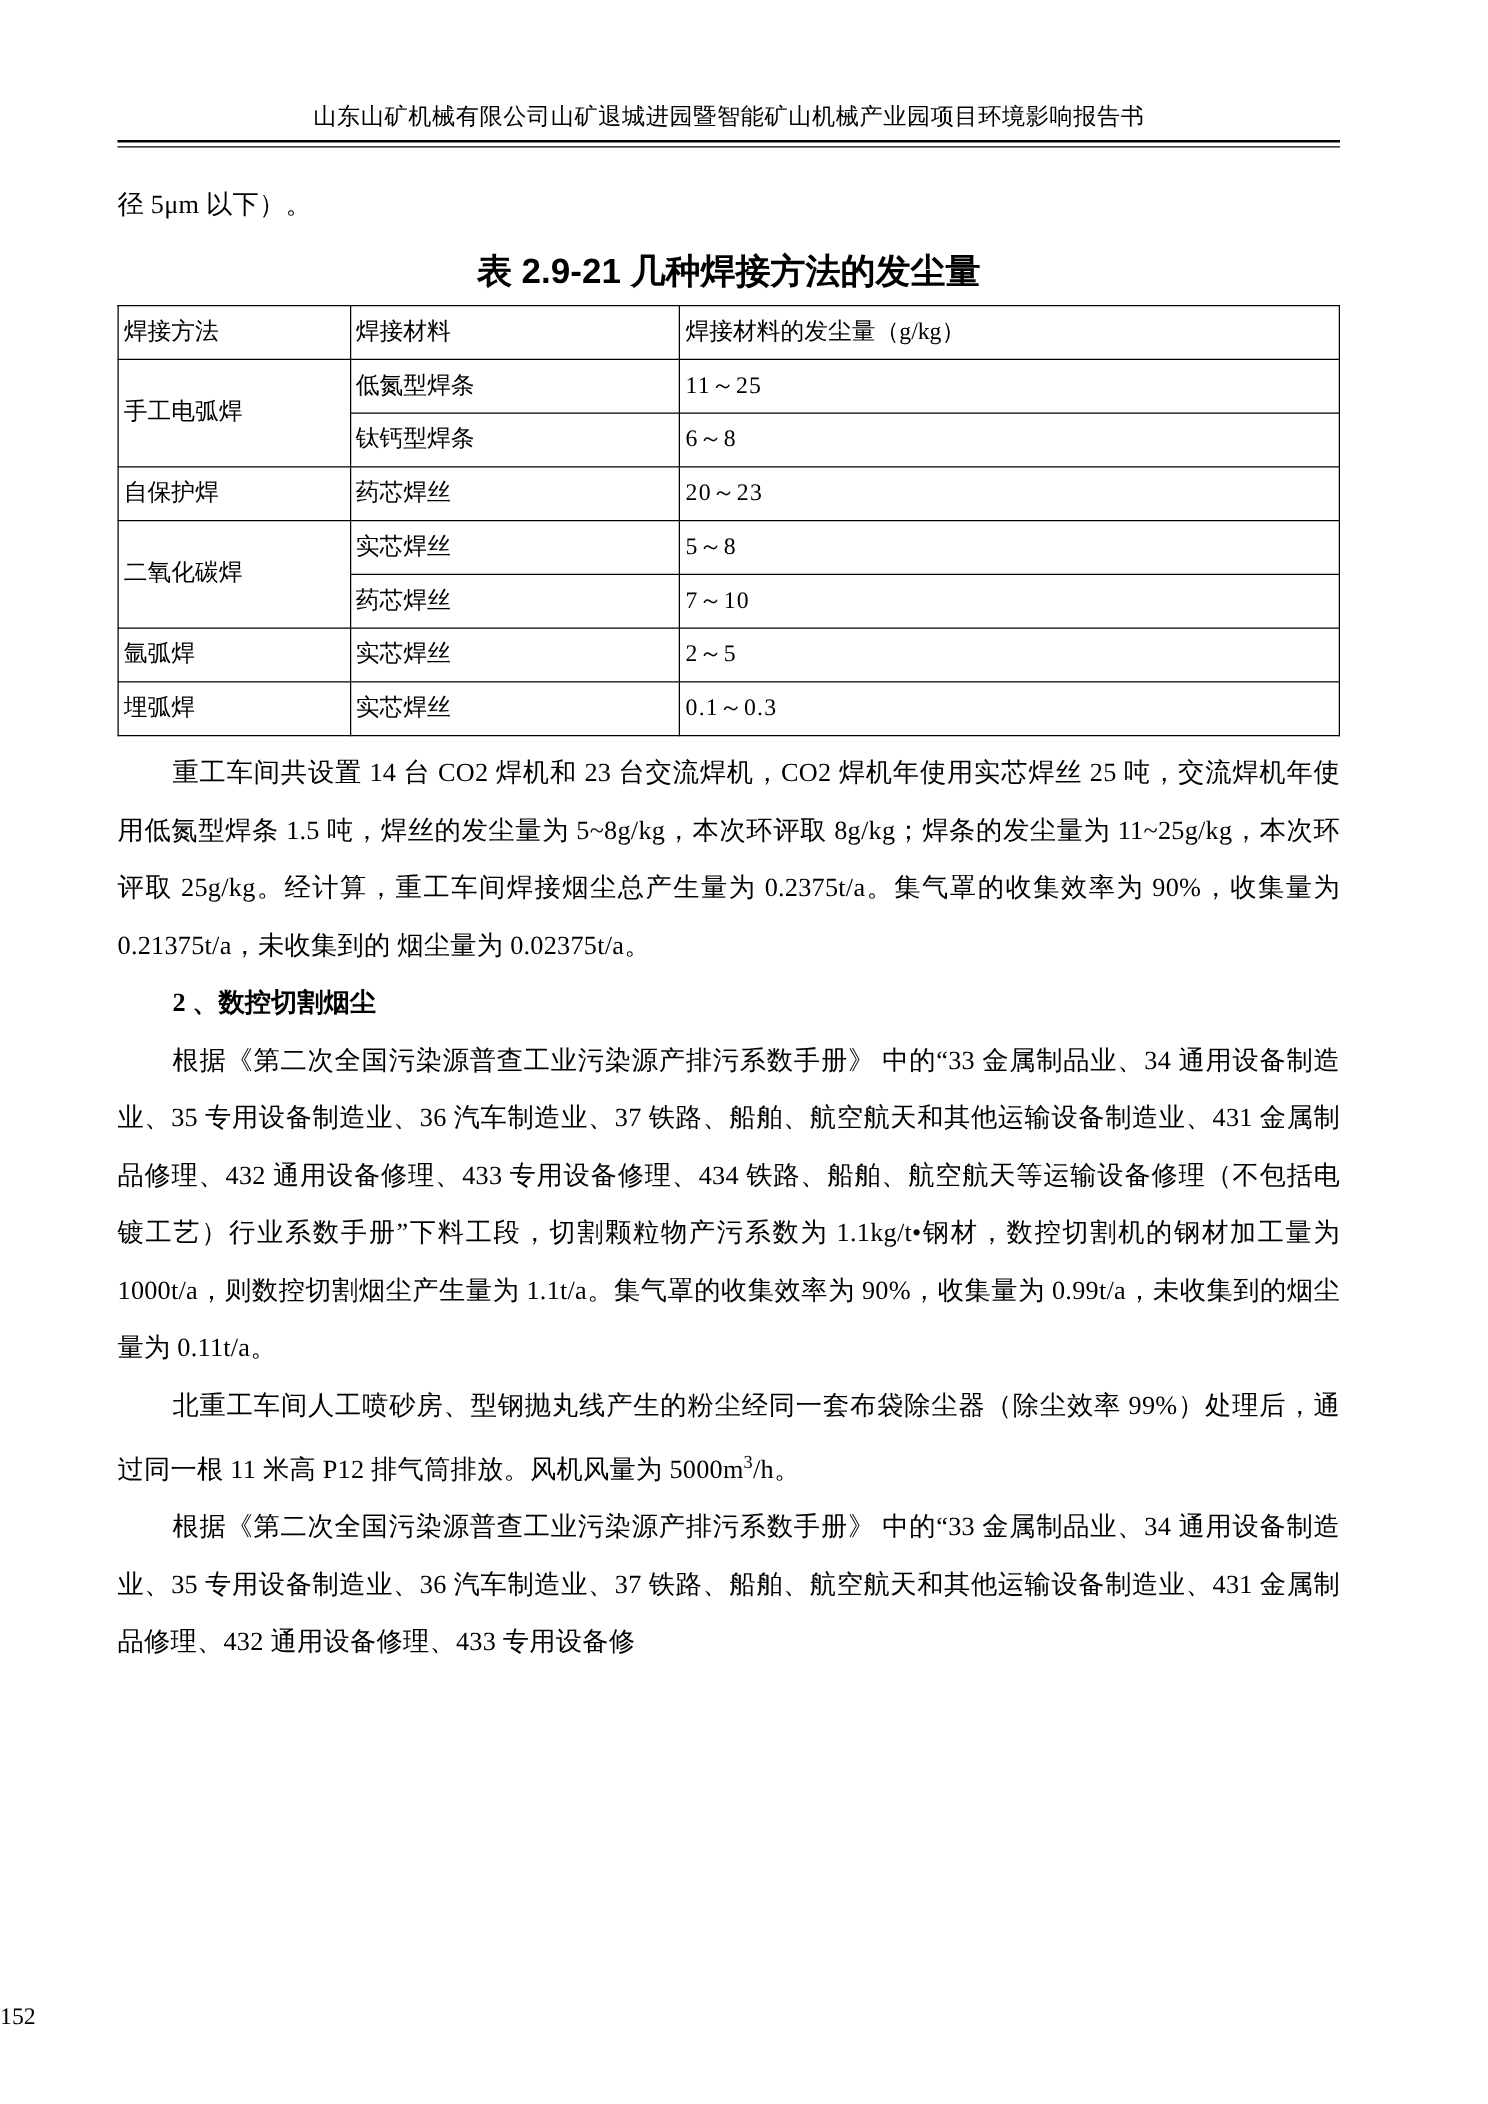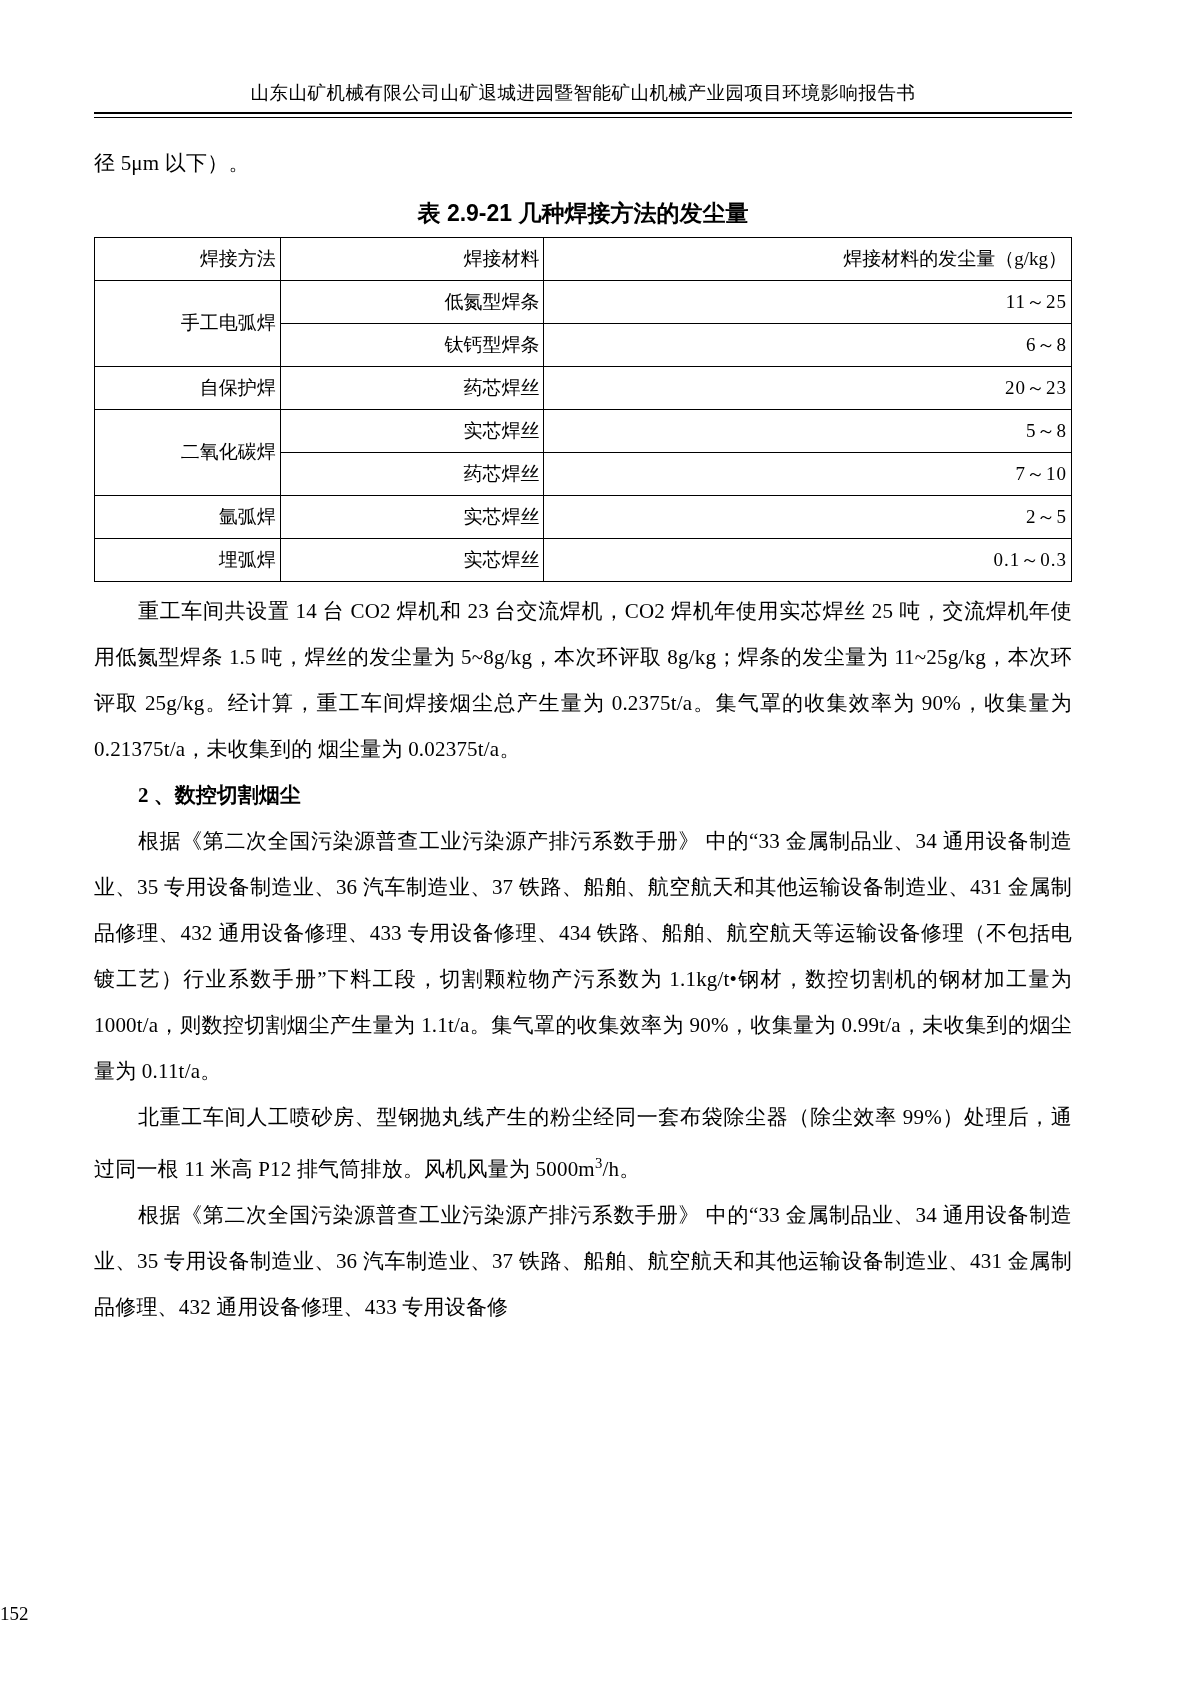--- a/index.html
+++ b/index.html
@@ -40,34 +40,34 @@
     margin: 0;
     text-align: justify;
     text-justify: inter-ideograph;
     letter-spacing: 0.2px;
   }
   p.indent {
     text-indent: 44px;
   }
   .table-caption {
     text-align: center;
-    font-size: 23px;
+    font-size: 28px;
     font-weight: bold;
     margin: 12px 0 8px 0;
     font-family: "Liberation Sans", sans-serif;
   }
   table.dust-table {
     border-collapse: collapse;
     width: 100%;
     margin: 0 0 6px 0;
     font-size: 19px;
   }
   table.dust-table td {
     border: 1.3px solid #000;
-    text-align: right;
+    text-align: left;
     height: 38px;
     padding: 2px 4px;
     line-height: 1.2;
   }
   .col1 { width: 19%; }
   .col2 { width: 27%; }
   .col3 { width: 54%; }
   .num { font-family: "Liberation Serif", serif; letter-spacing: 1px; }
   .section-head {
     font-size: 21px;

